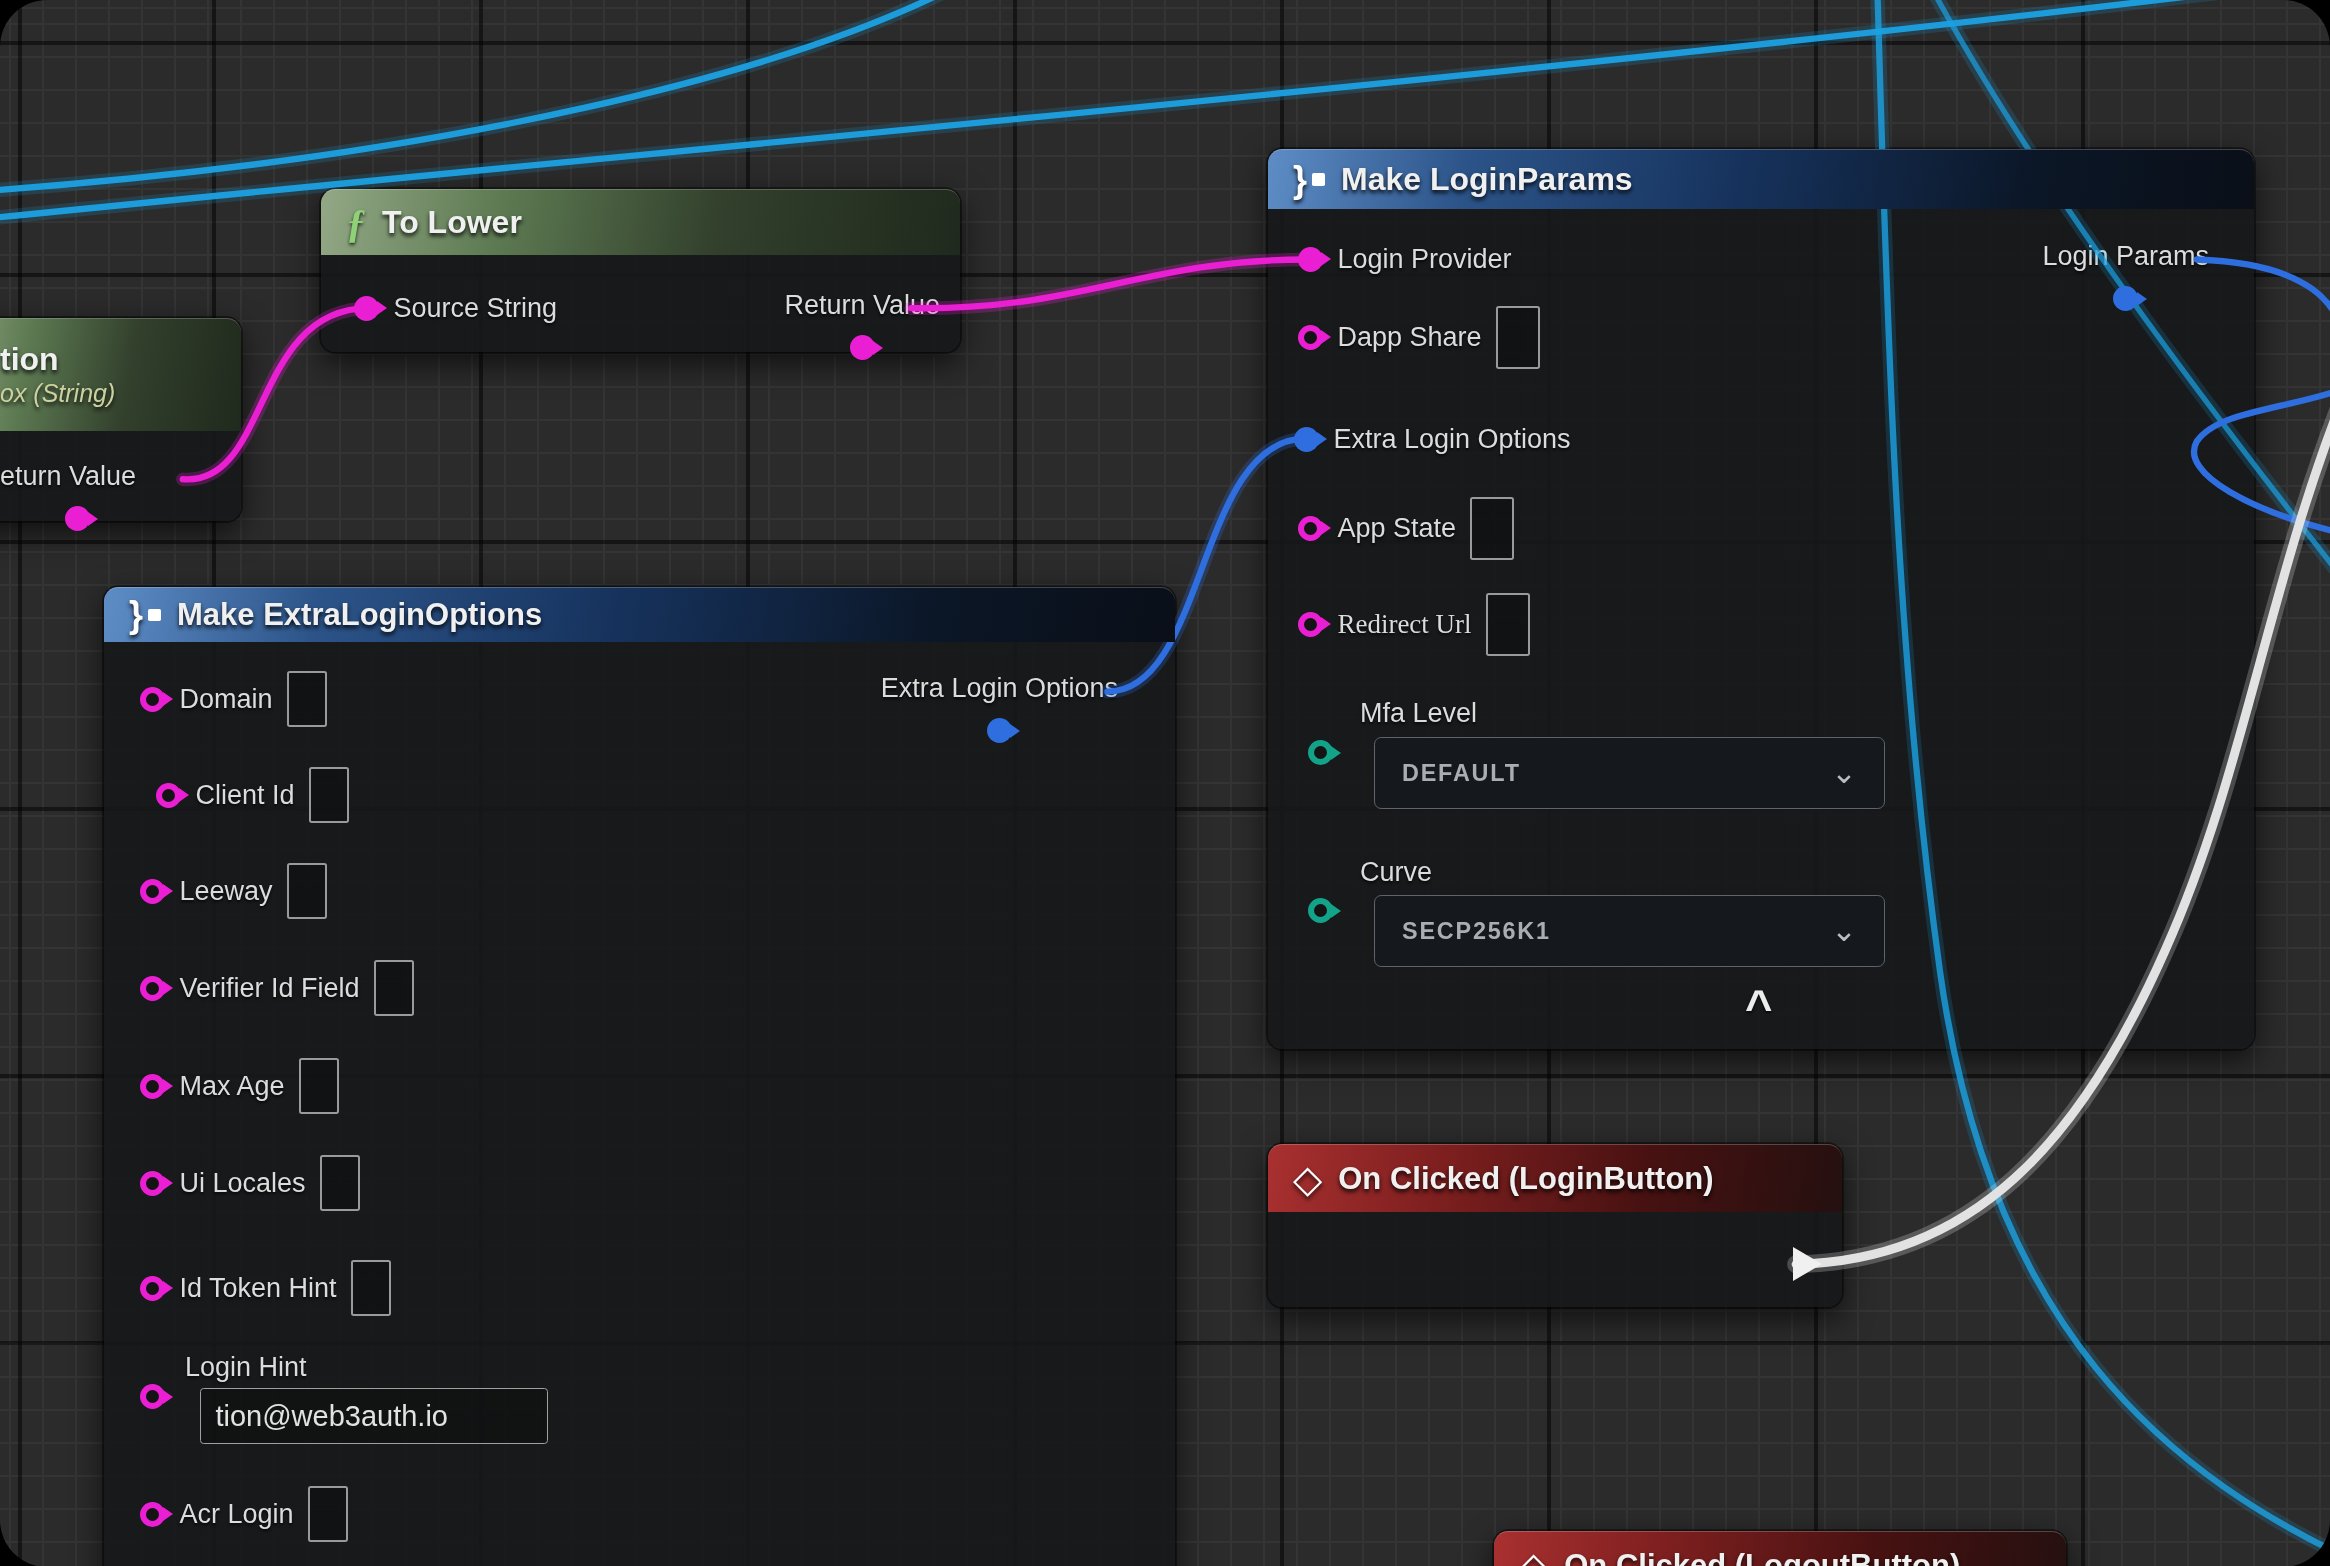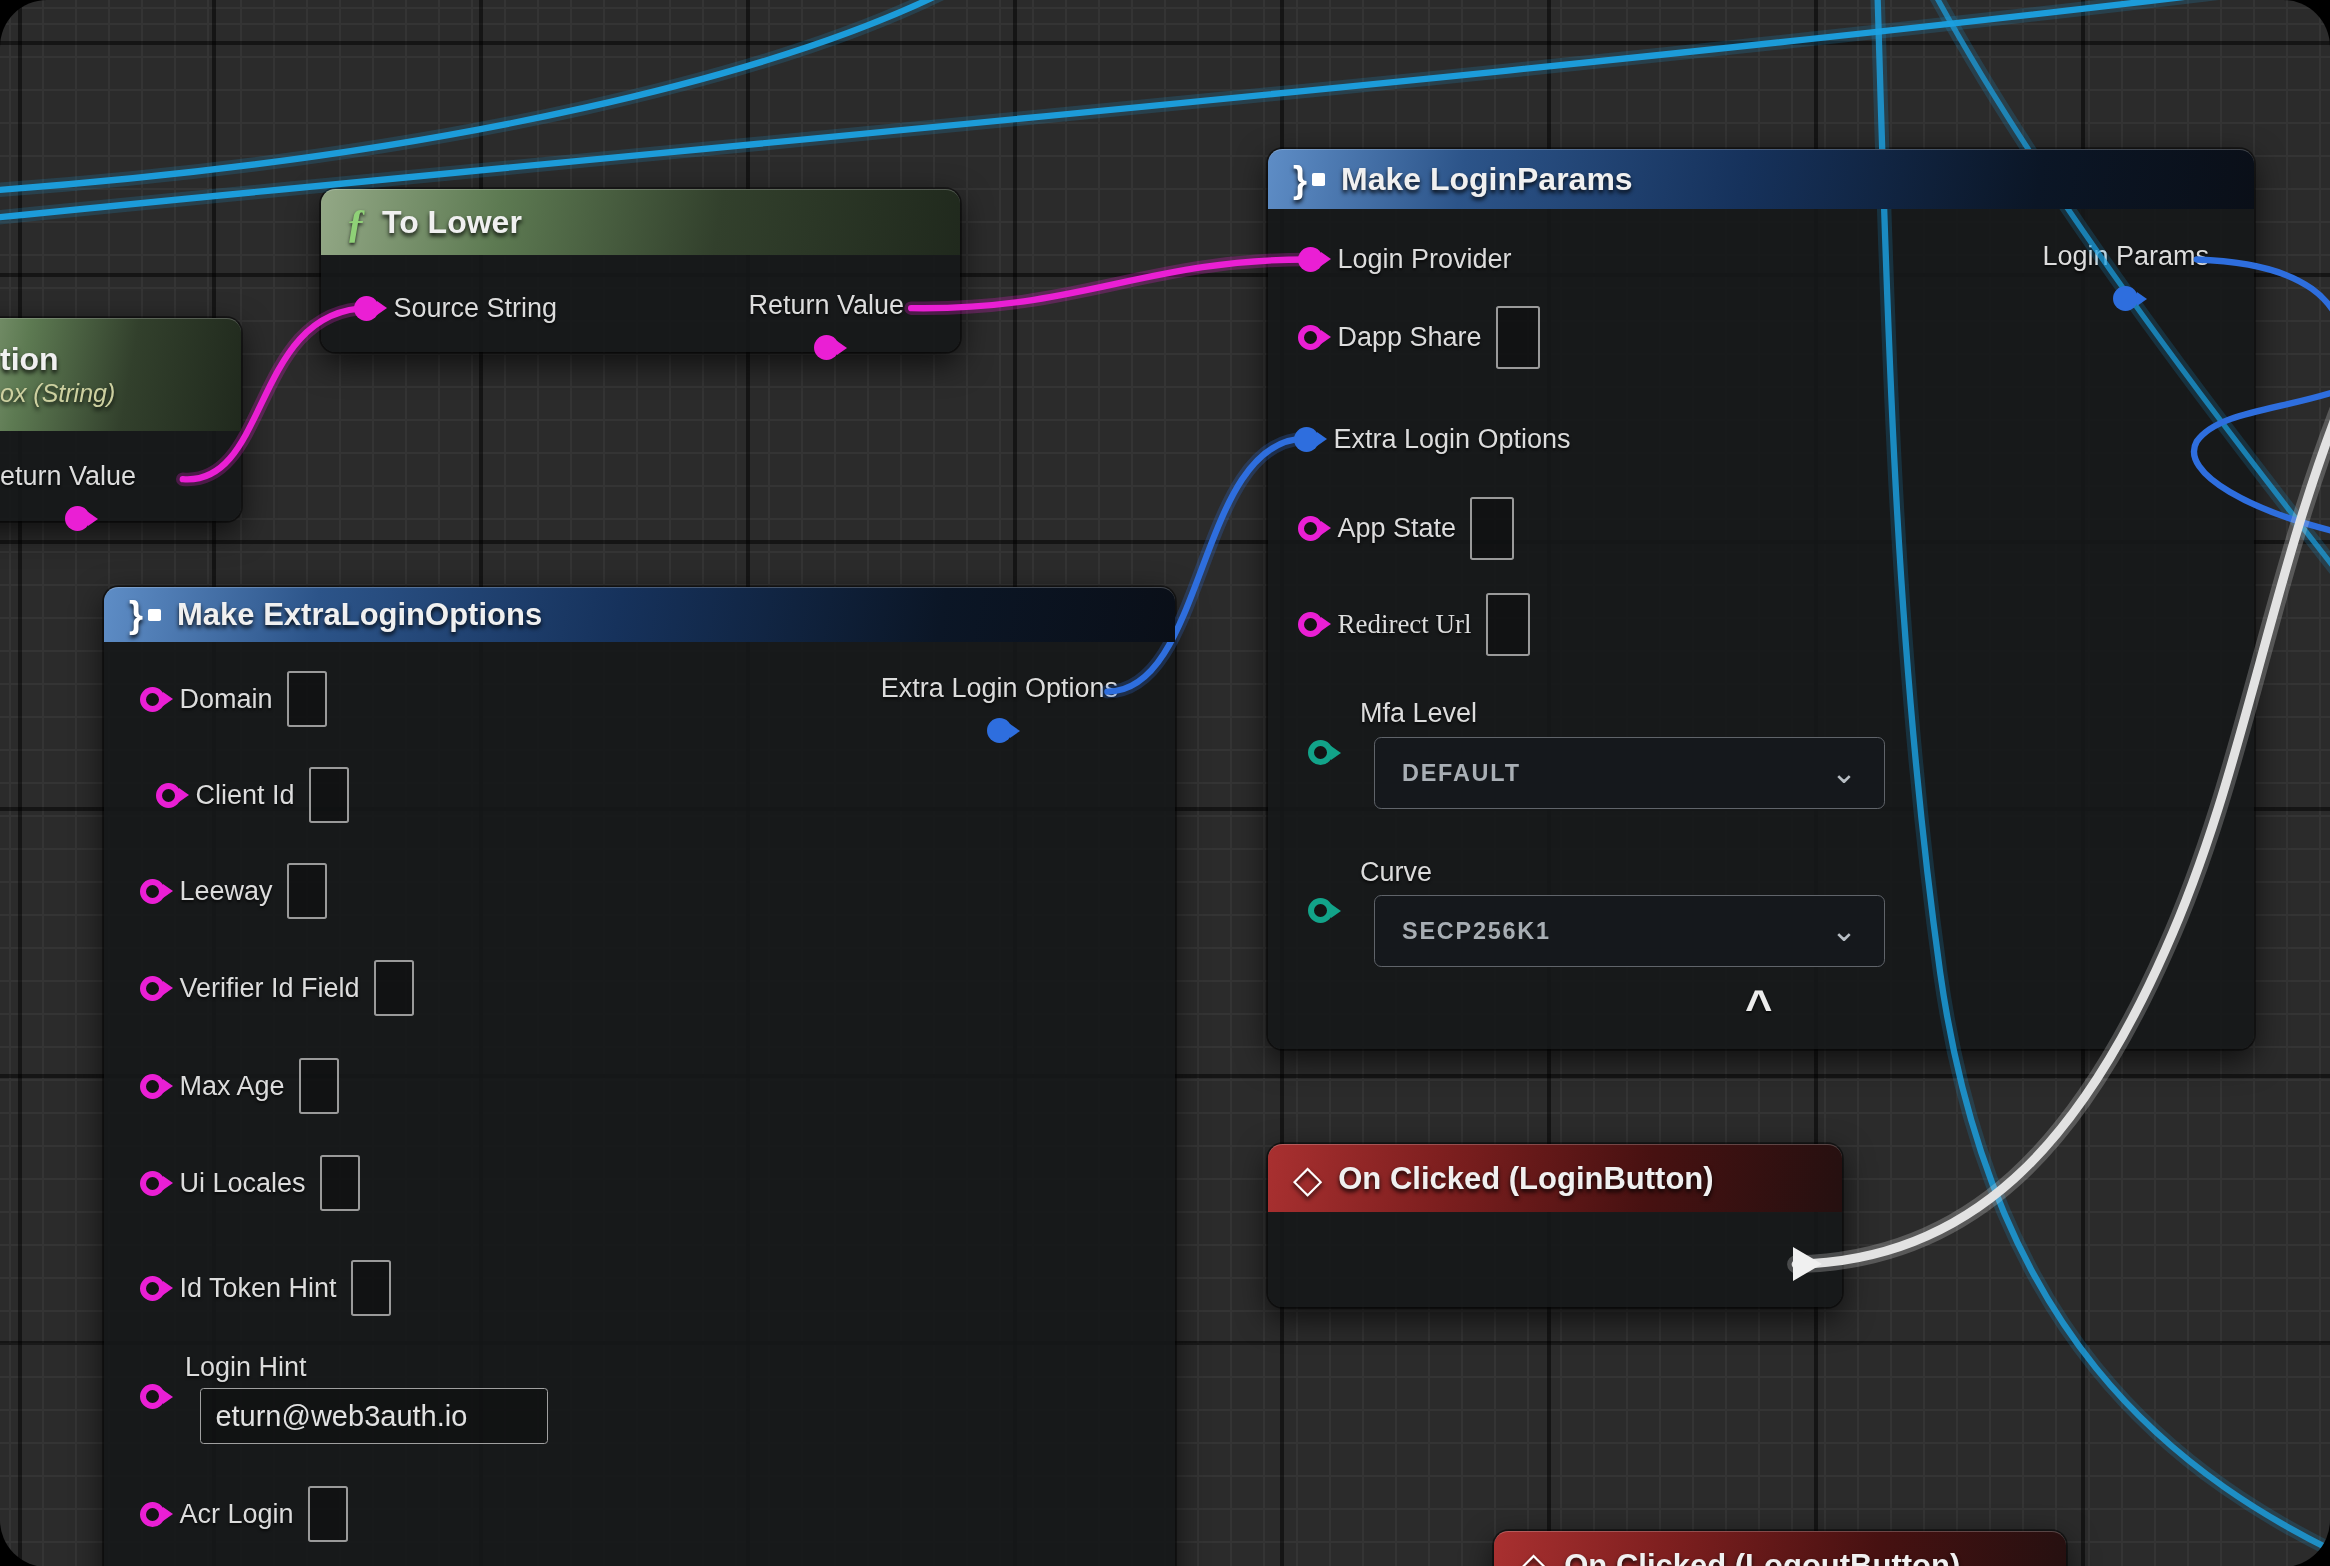--- a/index.html
+++ b/index.html
@@ -74,21 +74,21 @@
 
   <div class="node" style="left:321px;top:189px;width:639px;height:163px;">
     <div class="nhead green" style="height:65px;">
       <span class="fnicon">ƒ</span>
       <span>To Lower</span>
     </div>
     <div class="row" style="top:101px;left:33px;">
       <span class="pin filled"></span>
       <span class="plabel">Source String</span>
     </div>
-    <div class="row out" style="top:101px;right:56px;">
+    <div class="row out" style="top:101px;right:20px;">
       <span class="plabel">Return Value</span>
       <span class="pin filled"></span>
     </div>
   </div>
 
   <div class="node" style="left:104px;top:587px;width:1071px;height:1044px;">
     <div class="nhead blue" style="height:54px;font-size:31px;">
       <span class="sicon">
           <span>}</span>
           <i></i>
@@ -132,21 +132,21 @@
       <span class="tbox"></span>
     </div>
     <div class="row" style="top:674px;left:36px;margin-top:9px;">
       <span class="pin hollow"></span>
       <span class="plabel">Id Token Hint</span>
       <span class="tbox"></span>
     </div>
 
     <div class="fieldlabel" style="left:81px;top:765px;">Login Hint</div>
     <span class="pin hollow" style="position:absolute;left:36px;top:797px;"></span>
-    <div class="textfield" style="left:96px;top:801px;width:348px;height:56px;">eturn@web3auth.io</div>
+    <div class="textfield" style="left:96px;top:801px;width:348px;height:56px;">tion@web3auth.io</div>
 
     <div class="row" style="top:909px;left:36px;">
       <span class="pin hollow"></span>
       <span class="plabel">Acr Login</span>
       <span class="tbox"></span>
     </div>
   </div>
 
   <div class="node" style="left:1268px;top:149px;width:986px;height:900px;">
     <div class="nhead blue" style="height:59px;">

